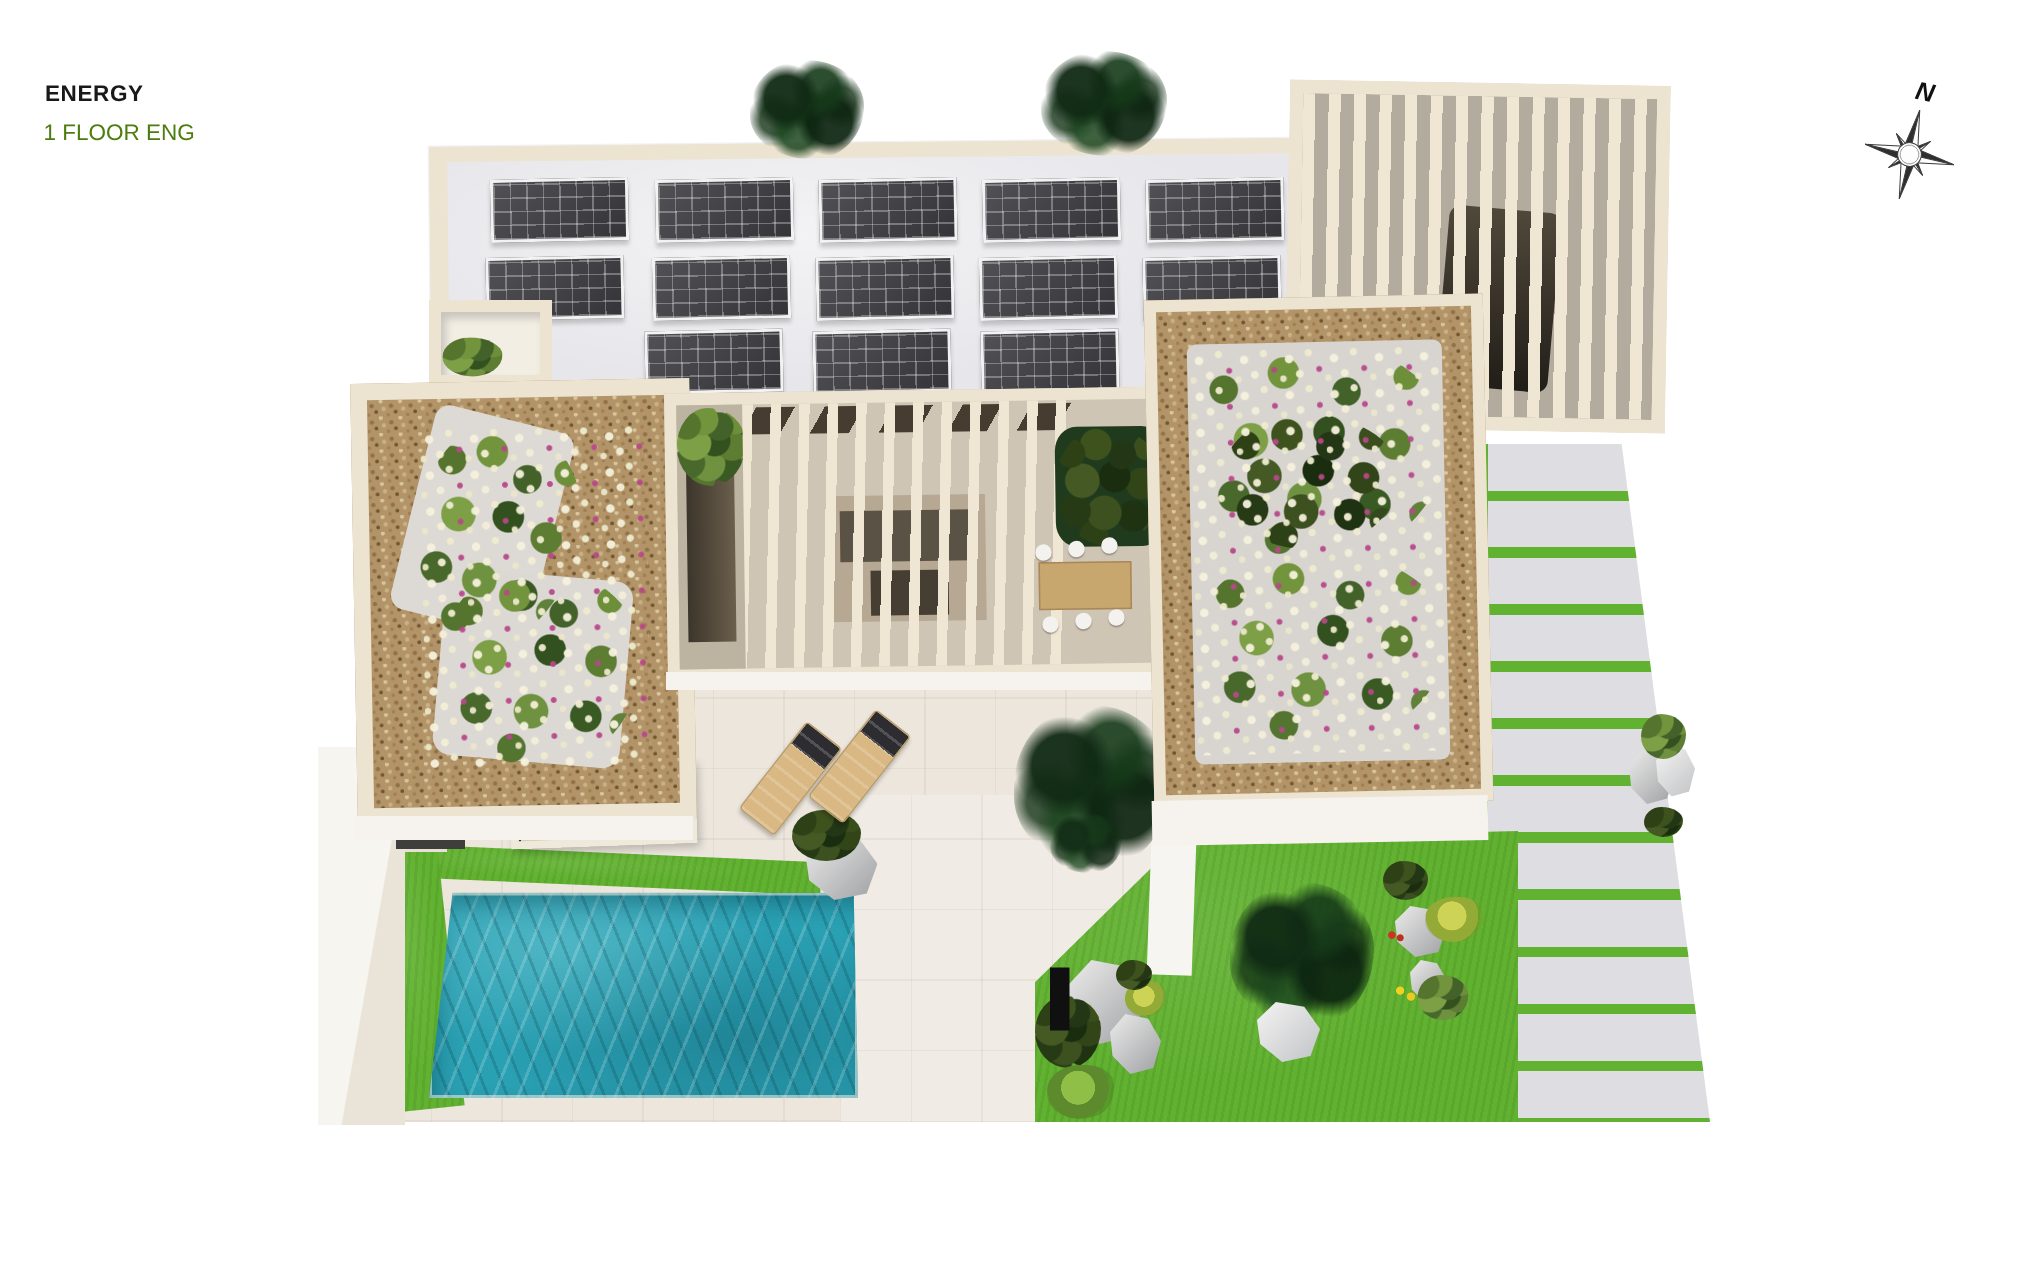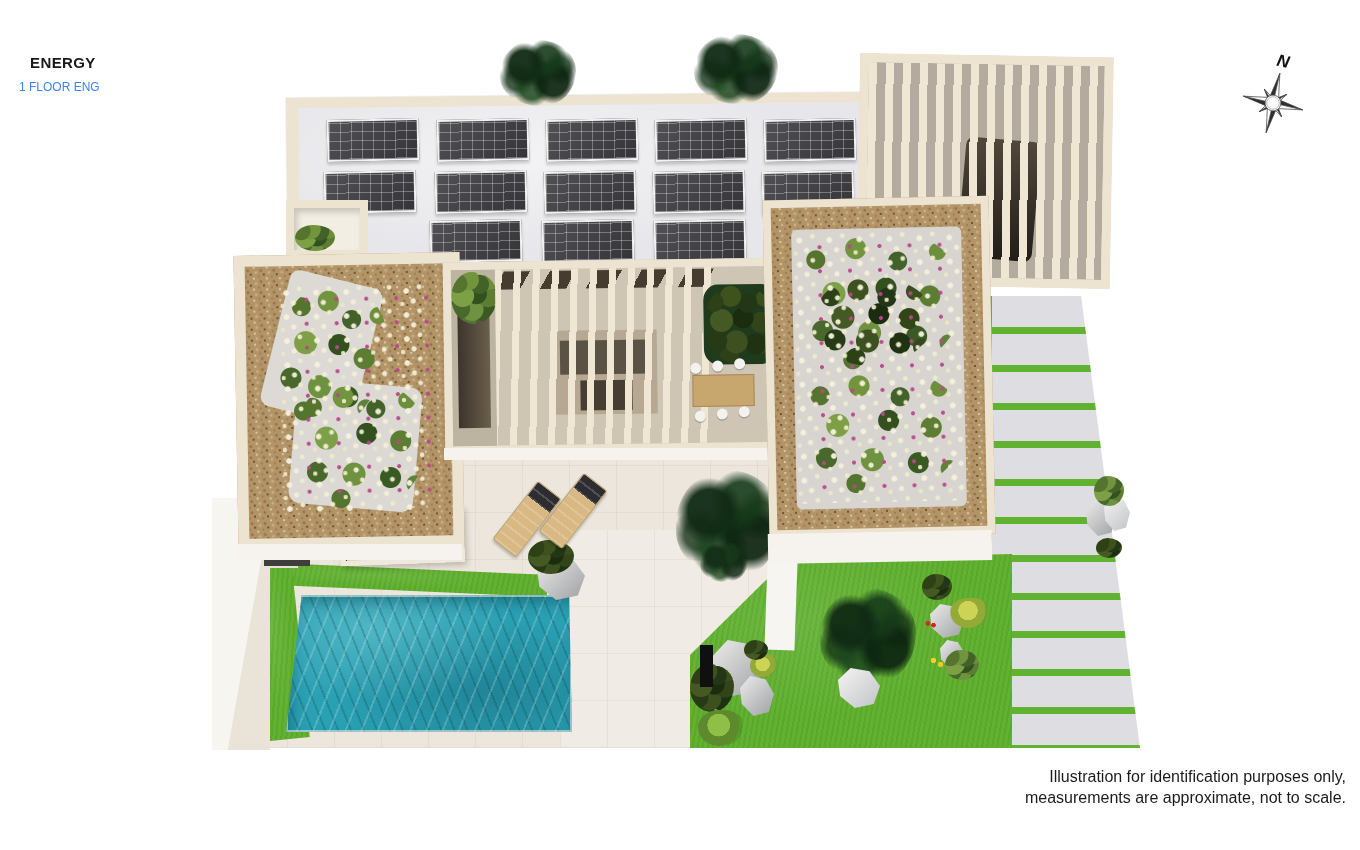--- a/index.html
+++ b/index.html
@@ -2,21 +2,21 @@
 <html style="--wall-cream: #ece3d1; --wall-face: #f6f3ee; --roof-deck: #e7e6ea; --paving: #ece6dd; --paving-light: #f0ebe4; --solar-dark: #3d3d42; --gravel: #b29468; --lawn: #62b231; --pool: #2aa0b3; --slat: #efe6d3; --driveway-slab: #dedde1; --glass-amber: #c29a63;"><head>
 <meta charset="utf-8">
 <style>
   html,body{margin:0;padding:0;background:#fff;font-family:"Liberation Sans",sans-serif;}
   #canvas{position:relative;width:1360px;height:850px;background:#fff;overflow:hidden;}
   #canvas *{box-sizing:border-box;}
   .abs{position:absolute;}
 
   
   .title{position:absolute;left:30px;top:54px;font-size:15px;font-weight:bold;color:#191919;letter-spacing:.4px;}
-  .subtitle{position:absolute;left:19px;top:80px;font-size:12px;color:#3b82f6;}
+  .subtitle{position:absolute;left:29px;top:80px;font-size:15px;color:#4d7c0f;}
   .disclaimer{position:absolute;right:14px;top:766px;text-align:right;font-size:16px;color:#1b1b1b;line-height:21px;}
   .n-label{position:absolute;left:1277px;top:52px;font-size:17px;font-weight:bold;font-style:italic;color:#111;transform:rotate(12deg);}
 
   
   .paving{background-color:var(--paving,#ece6dd);
     background-image:repeating-linear-gradient(90deg,rgba(120,105,85,.08) 0 1px,transparent 1px 47px),
                      repeating-linear-gradient(0deg,rgba(120,105,85,.08) 0 1px,transparent 1px 47px);}
   .paving.light{background-color:var(--paving-light,#f0ebe4);}
   .wallface{background:var(--wall-face,#f6f3ee);}
   .roofdeck{background:var(--roof-deck,#e7e6ea);
@@ -261,18 +261,14 @@
           </g>
         <circle cx="50" cy="50" r="12" fill="#fdfdfd"></circle>
         <circle cx="50" cy="50" r="9.5" fill="none" stroke="#8a8a8a" stroke-width="0.8"></circle>
       </g>
     </svg>
   </div>
   <div class="n-label">N</div>
 
   <div class="title">ENERGY</div>
   <div class="subtitle">1 FLOOR ENG</div>
-  <div class="disclaimer">
-    <div>Illustration for identification purposes only,</div>
-    <div>measurements are approximate, not to scale.</div>
-  </div>
 
 </div>
 
 </body></html>

